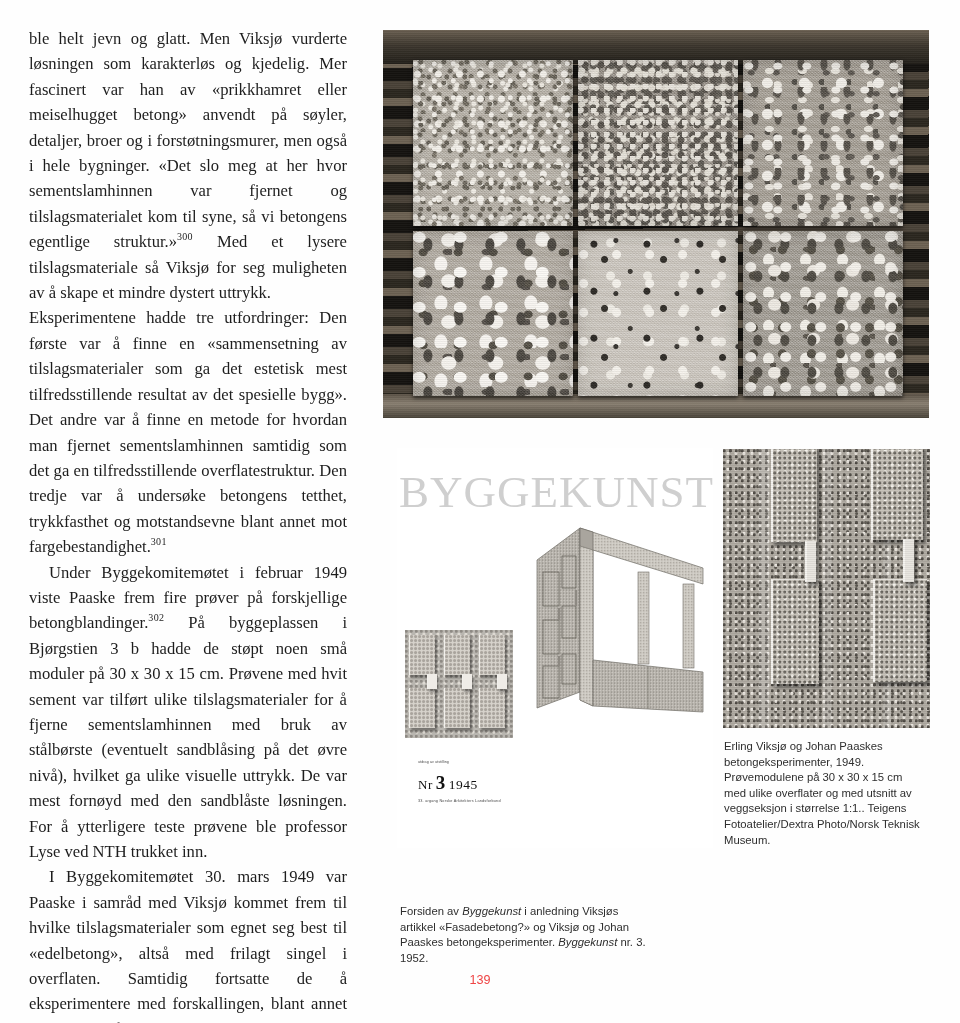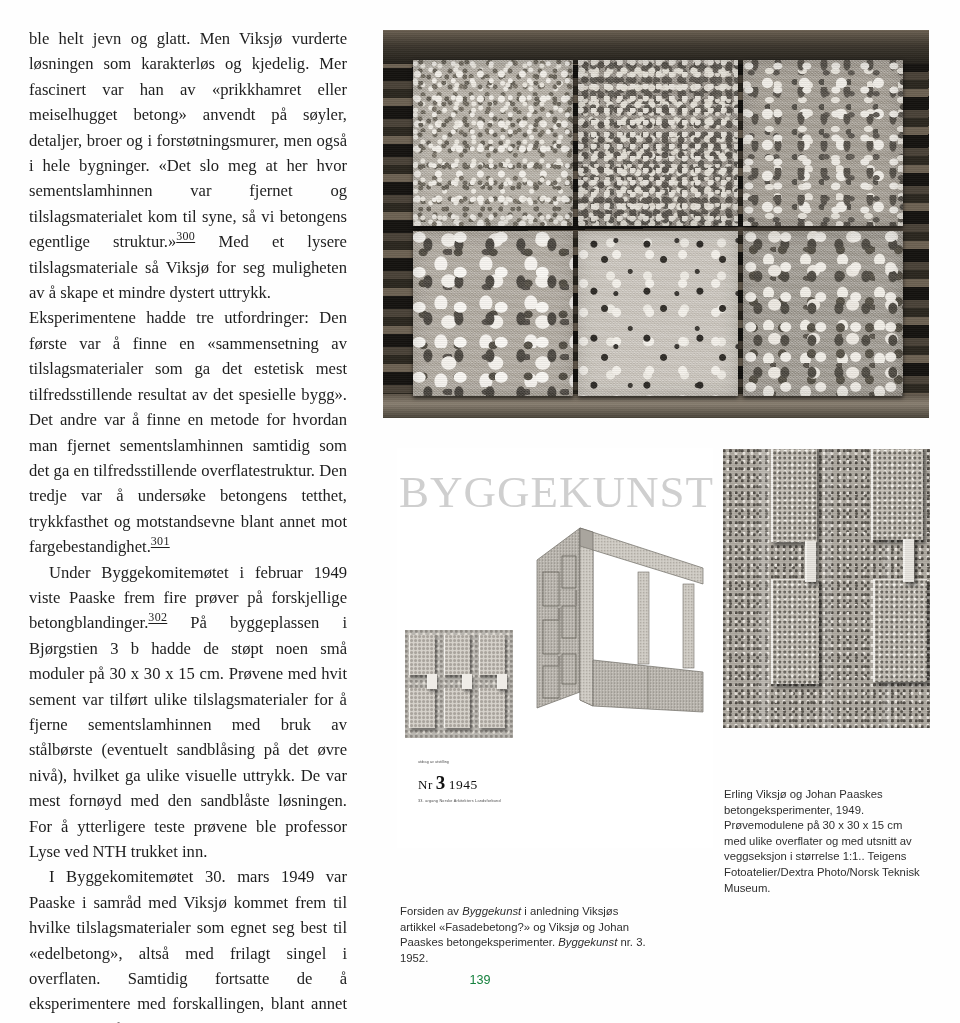--- a/index.html
+++ b/index.html
@@ -33,25 +33,24 @@
     font-size: 16.6px;
     line-height: 25.4px;
     text-align: justify;
     text-justify: inter-word;
     margin: 0;
     color: #1d1d1d;
     hyphens: manual;
   }
   .body-par + .body-par { text-indent: 20px; }
   .sup {
-    font-size: 12px;
+    font-size: 10px;
     vertical-align: super;
     line-height: 0;
     letter-spacing: 0.3px;
-    text-decoration: underline;
   }
   .section-head {
     font-family: "Liberation Sans", sans-serif;
     font-weight: bold;
     font-size: 16.5px;
     letter-spacing: -0.1px;
     color: #0b0b0b;
     margin: 26px 0 7px 0;
   }
 
@@ -316,38 +315,37 @@
     font-size: 11.3px;
     line-height: 15.6px;
     color: #2e2e2e;
   }
   .caption i { font-style: italic; }
   .cap-right {
     position: absolute;
     left: 724px;
     top: 739px;
     width: 196px;
-    margin-top: 48px;
   }
   .cap-center {
     position: absolute;
     left: 400px;
     top: 904px;
     width: 248px;
   }
 
   .page-number {
     position: absolute;
     left: 0;
     top: 973px;
     width: 960px;
     text-align: center;
     font-family: "Liberation Sans", sans-serif;
     font-size: 12.6px;
-    color: #15803d;
+    color: #ef4444;
   }
 </style>
 </head>
 <body>
 
 <div class="page">
 
   <div class="left-col">
 
     <p class="body-par"><span>ble helt jevn og glatt. Men Viksjø vurderte løsningen som karakterløs og kjedelig. Mer fascinert var han av «prikkhamret eller meiselhugget betong» anvendt på søyler, detaljer, broer og i forstøtningsmurer, men også i hele bygninger. «Det slo meg at her hvor sementslamhinnen var fjernet og tilslagsmaterialet kom til syne, så vi betongens egentlige struktur.»</span><span class="sup">300</span><span> Med et lysere tilslagsmateriale så Viksjø for seg muligheten av å skape et mindre dystert uttrykk.</span></p>

